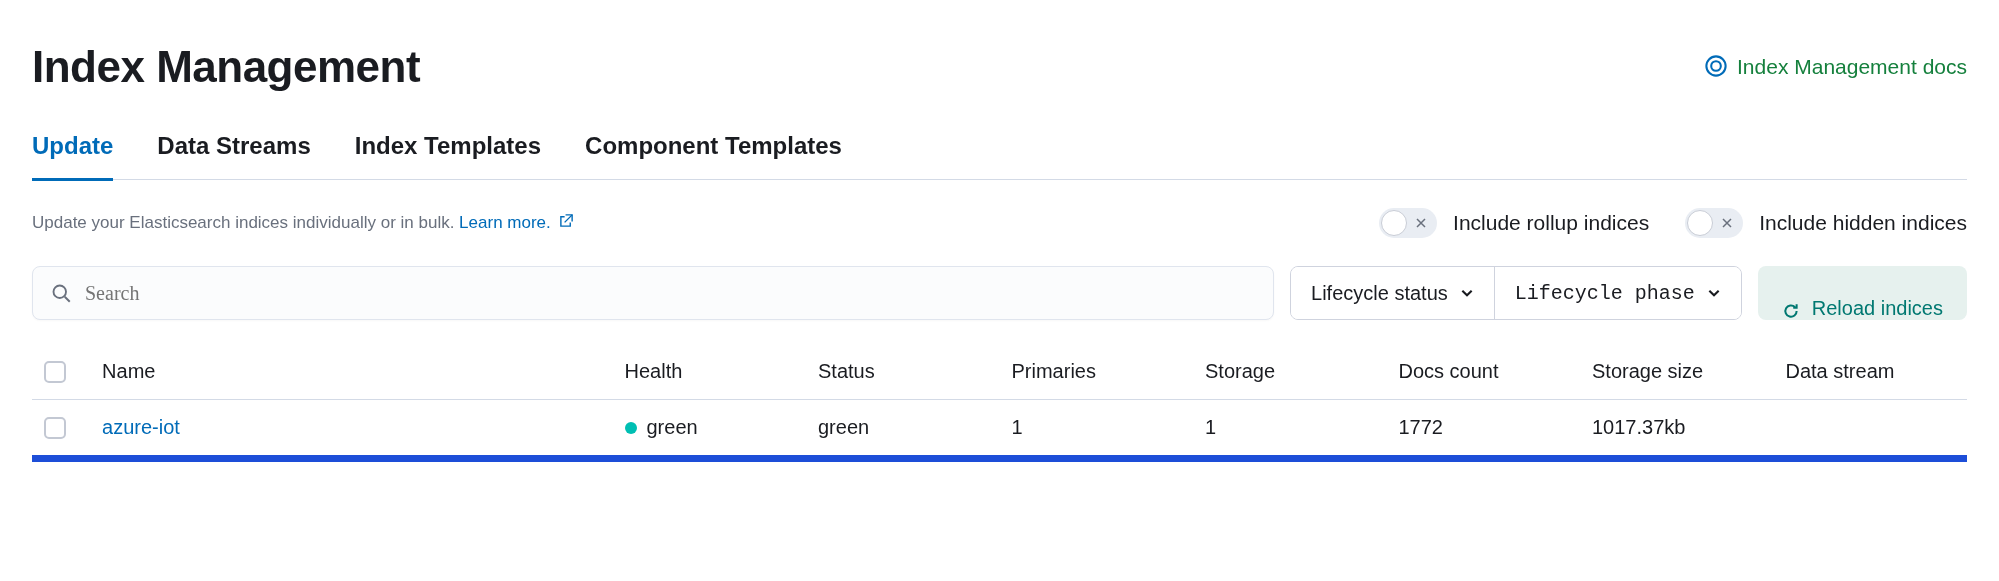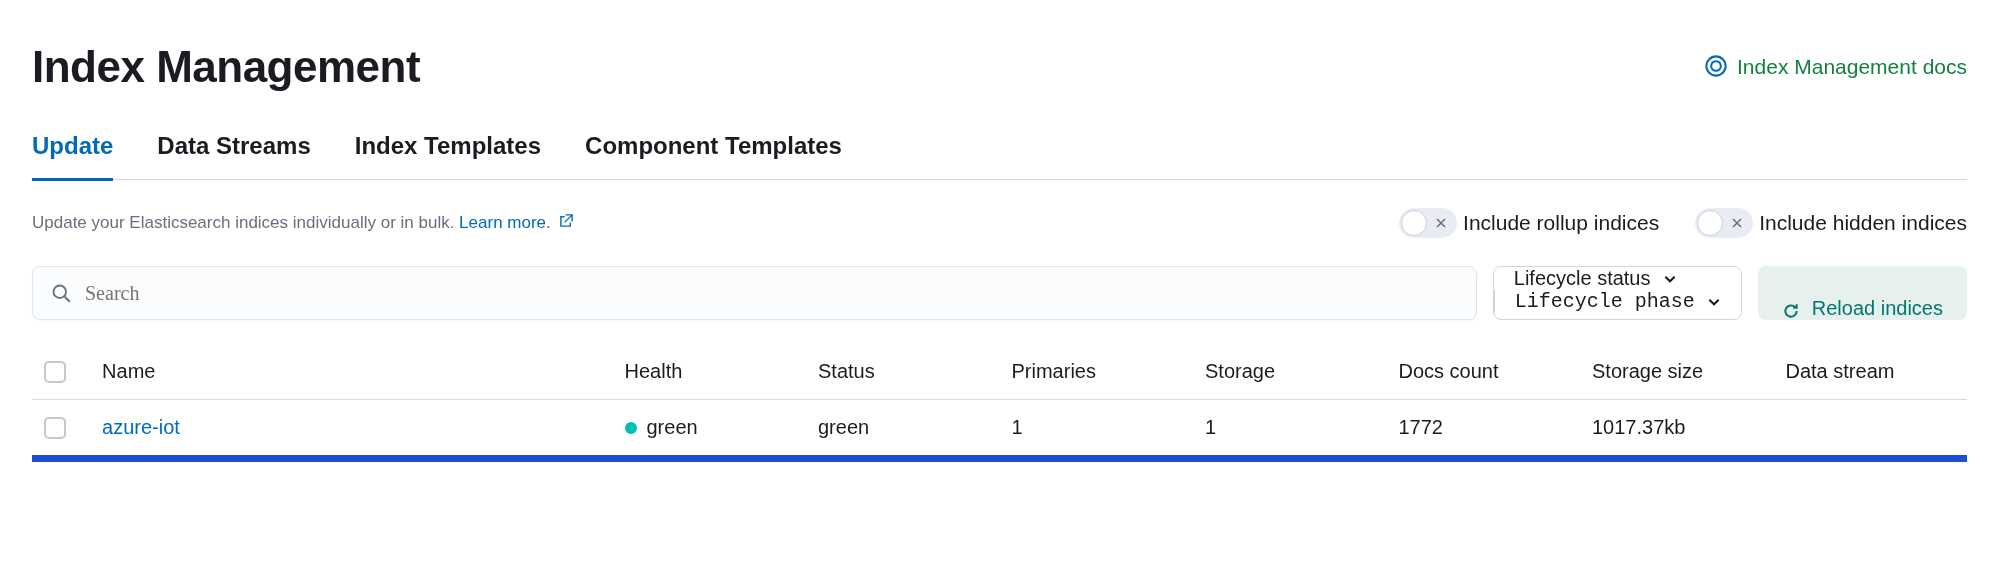--- a/index.html
+++ b/index.html
@@ -80,21 +80,21 @@
       margin-left: 3px;
     }
     .switches {
       display: flex;
       gap: 36px;
       align-items: center;
     }
     .switch-group {
       display: flex;
       align-items: center;
-      gap: 6px;
+      gap: 16px;
     }
     .switch {
       width: 58px;
       height: 30px;
       border-radius: 15px;
       background: #e9edf3;
       position: relative;
       cursor: pointer;
       display: flex;
       align-items: center;
@@ -154,21 +154,20 @@
       color: #0369a1;
       width: 100%;
       font-family: Liberation Serif, serif;
     }
     .filter-group {
       display: flex;
       border: 1px solid #cfd3de;
       border-radius: 8px;
       overflow: hidden;
       height: 54px;
-      flex-direction: column;
     }
     .filter-btn {
       display: flex;
       align-items: center;
       gap: 12px;
       padding: 0 20px;
       font-size: 20px;
       color: #1a1c21;
       background: #fff;
       cursor: pointer;

